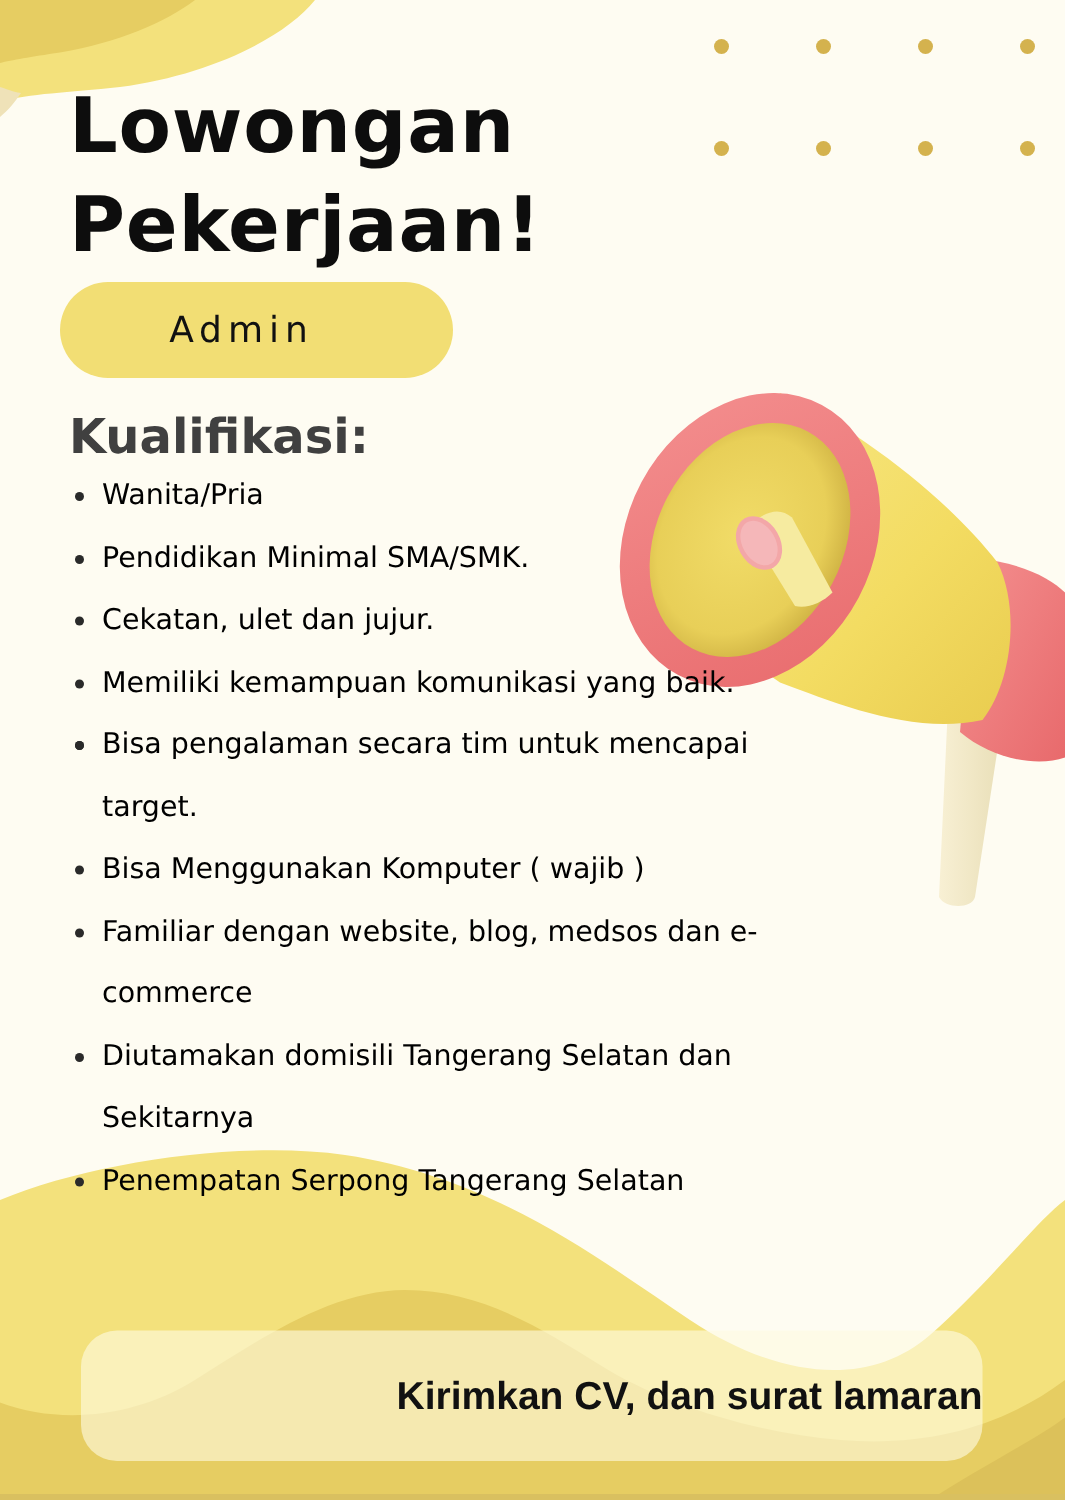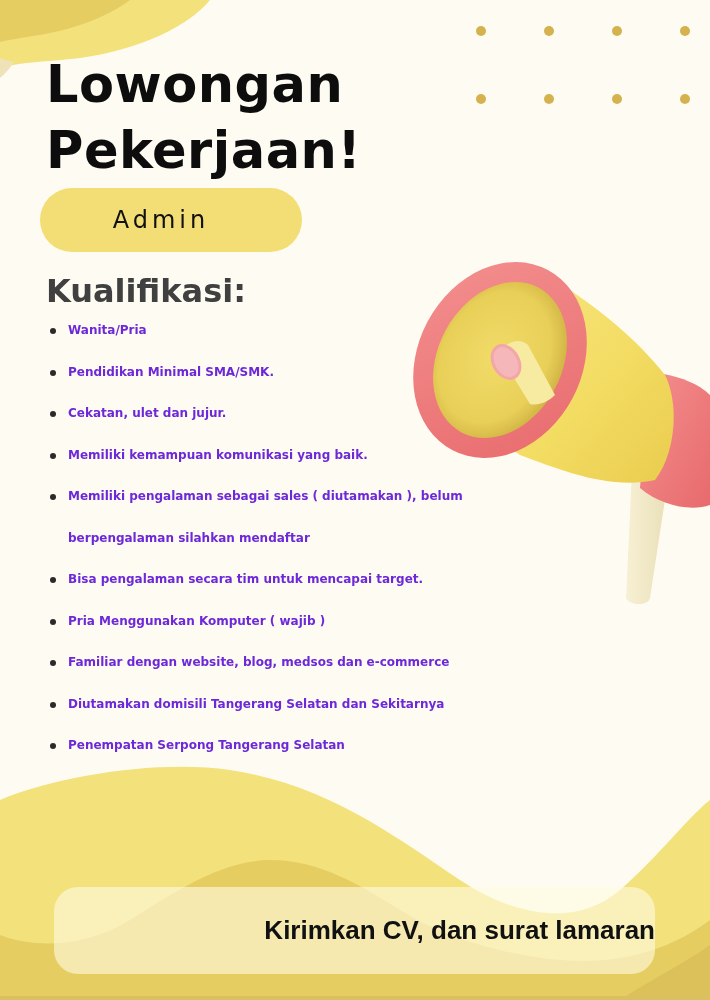--- a/index.html
+++ b/index.html
@@ -4,21 +4,21 @@
 <style>
   html, body { margin: 0; padding: 0; }
   body { width: 710px; height: 1000px; overflow: hidden; background: #fefcf2; position: relative; font-family: "DejaVu Sans", sans-serif; }
   .poster { position: absolute; left: 0; top: 0; width: 710px; height: 1000px; background: #fefcf2; overflow: hidden; }
   svg.bg { position: absolute; left: 0; top: 0; }
   .title { position: absolute; left: 46px; top: 52px; font-family: "DejaVu Sans", sans-serif; font-weight: bold; font-size: 51px; line-height: 66px; color: #0d0d0d; letter-spacing: 0.5px; margin: 0; }
   .pill { position: absolute; left: 40px; top: 188px; width: 262px; height: 64px; border-radius: 32px; background: #f2de74; }
   .pill-text { position: absolute; left: 0; top: 0; width: 100%; height: 100%; display: flex; align-items: center; justify-content: center; font-family: "DejaVu Sans", sans-serif; font-size: 24px; letter-spacing: 4px; color: #111; font-weight: normal; padding-right: 20px; box-sizing: border-box; }
   .subtitle { position: absolute; left: 46px; top: 272px; font-family: "DejaVu Sans", sans-serif; font-weight: bold; font-size: 32px; color: #404040; margin: 0; }
   .list { position: absolute; left: 44px; top: 310px; margin: 0; padding: 0; list-style: none; width: 520px; }
-  .list li { position: relative; padding-left: 24px; font-family: "DejaVu Sans", sans-serif; font-size: 12px; color: #6d28d9; line-height: 41.5px; font-weight: bold; }
+  .list li { position: relative; padding-left: 24px; font-family: "DejaVu Sans", sans-serif; font-size: 19px; color: #000000; line-height: 41.5px; }
   .list li .bullet { position: absolute; left: 6px; top: 18px; width: 6px; height: 6px; border-radius: 50%; background: #2a2a2a; }
   .cta { position: absolute; left: 54px; top: 887px; width: 601px; height: 87px; border-radius: 24px; background: rgba(254,250,225,0.62); display: flex; align-items: center; justify-content: flex-end; }
   .cta-text { font-family: "Liberation Sans", sans-serif; font-weight: bold; font-size: 26px; color: #111; }
   .dots { position: absolute; left: 476px; top: 26px; width: 220px; height: 80px; }
   .dot { position: absolute; width: 10px; height: 10px; border-radius: 50%; background: #d4b24e; }
   .megaphone { position: absolute; left: 0; top: 0; }
 </style>
 </head>
 <body>
 
@@ -95,23 +95,23 @@
     <span class="pill-text">Admin</span>
   </div>
 
   <h2 class="subtitle">Kualifikasi:</h2>
 
   <ul class="list">
     <li><span class="bullet"></span><span>Wanita/Pria</span></li>
     <li><span class="bullet"></span><span>Pendidikan Minimal SMA/SMK.</span></li>
     <li><span class="bullet"></span><span>Cekatan, ulet dan jujur.</span></li>
     <li><span class="bullet"></span><span>Memiliki kemampuan komunikasi yang baik.</span></li>
-    <li style="width:500px"><span class="bullet"></span><span>Memiliki pengalaman sebagai sales ( diutamakan ), belum berpengalaman silahkan mendaftar</span></li>
+    <li style="width:500px"><span class="bullet"></span></li>
     <li><span class="bullet"></span><span>Bisa pengalaman secara tim untuk mencapai target.</span></li>
-    <li><span class="bullet"></span><span>Pria Menggunakan Komputer ( wajib )</span></li>
+    <li><span class="bullet"></span><span>Bisa Menggunakan Komputer ( wajib )</span></li>
     <li><span class="bullet"></span><span>Familiar dengan website, blog, medsos dan e-commerce</span></li>
     <li><span class="bullet"></span><span>Diutamakan domisili Tangerang Selatan dan Sekitarnya</span></li>
     <li><span class="bullet"></span><span>Penempatan Serpong Tangerang Selatan</span></li>
   </ul>
 
   <div class="cta">
     <span class="cta-text">Kirimkan CV, dan surat lamaran</span>
   </div>
 
 </div>

